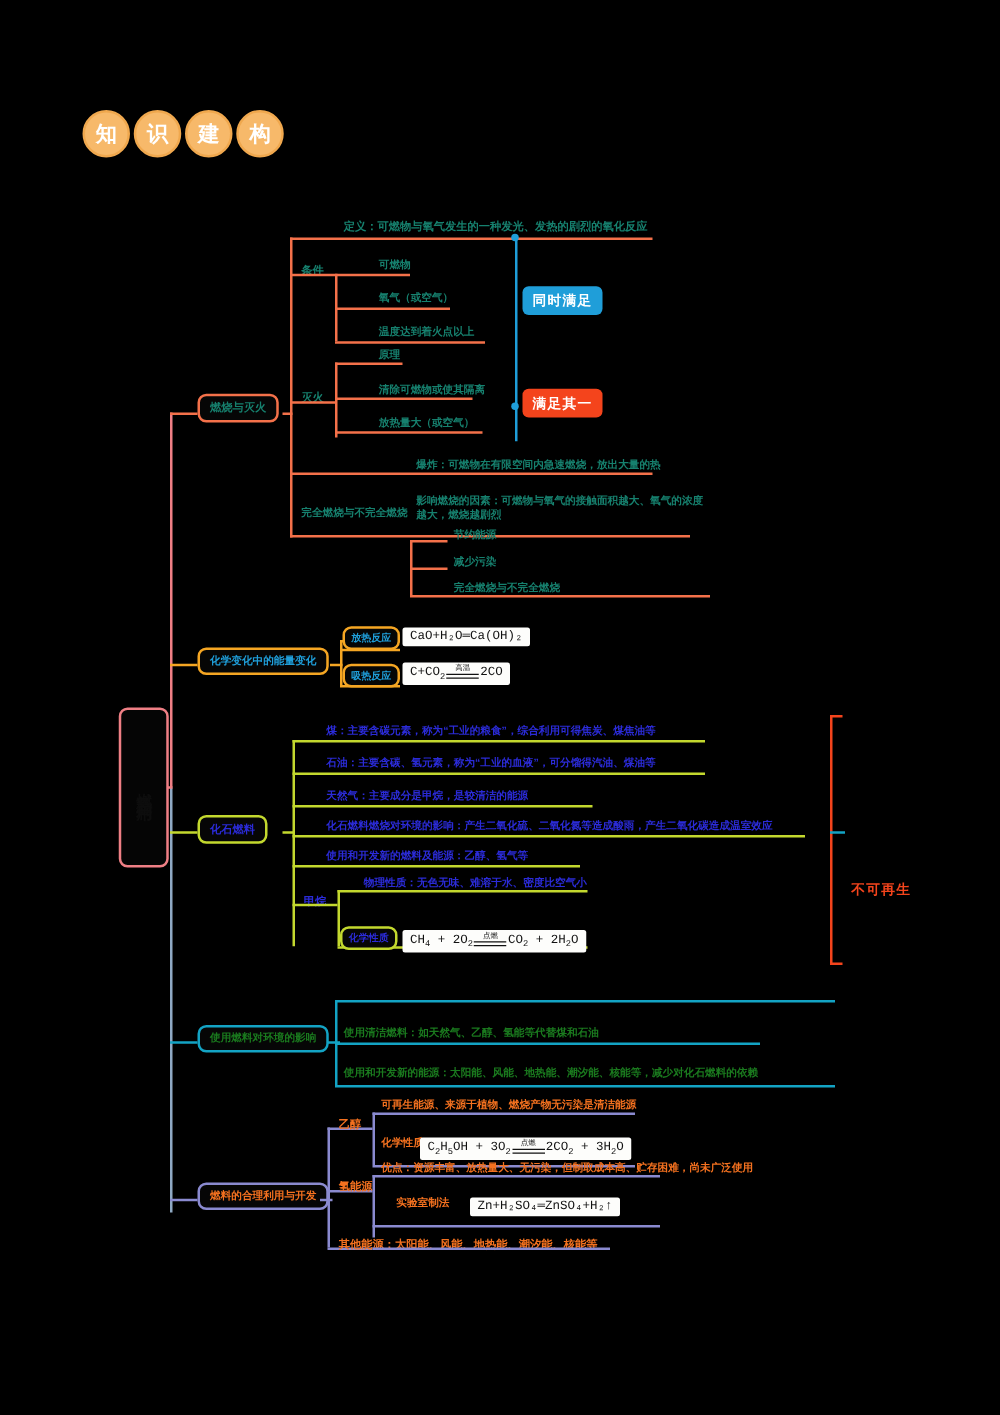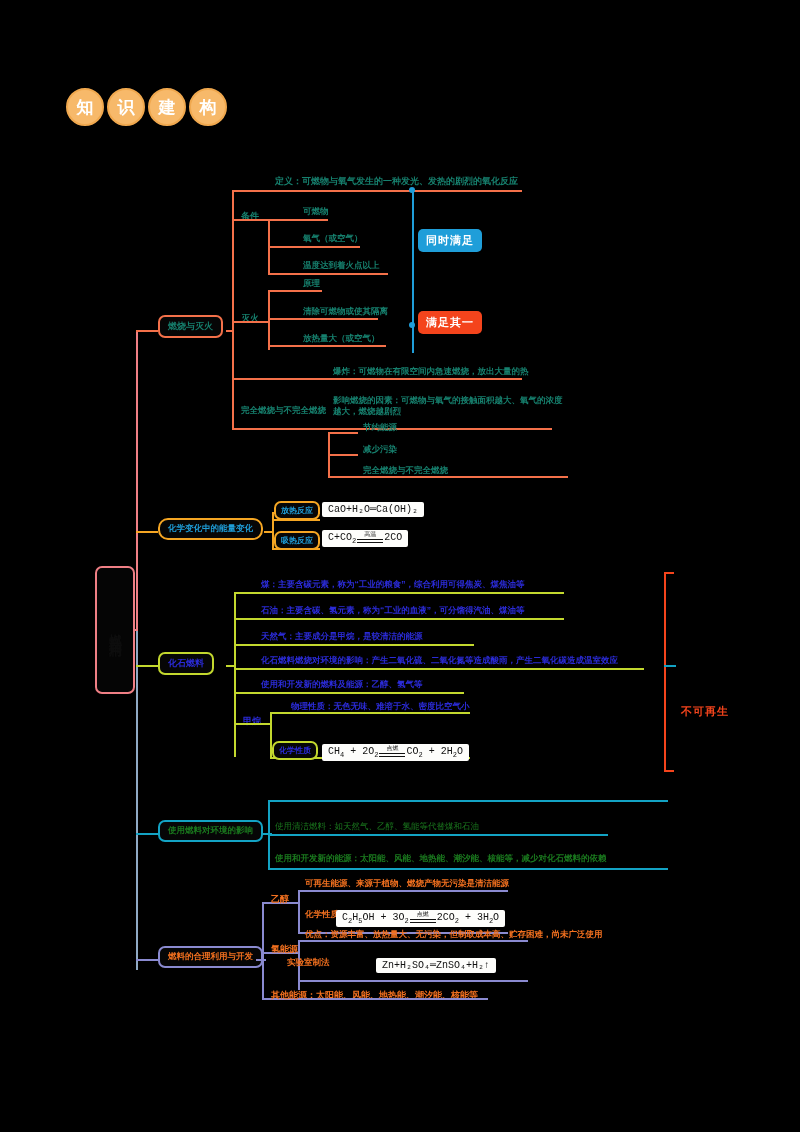--- a/index.html
+++ b/index.html
@@ -161,21 +161,21 @@
   <div class="ln lnh" style="left:328px;top:454px;width:30px;background:#f4714a;"></div>
   <div class="node plain" style="left:360px;top:443px;color:#16806e;font-size:8.5px;font-weight:bold;">
     <span>减少污染</span>
   </div>
   <div class="ln lnh" style="left:328px;top:476px;width:240px;background:#f4714a;"></div>
   <div class="node plain" style="left:360px;top:464px;color:#16806e;font-size:8.5px;font-weight:bold;">
     <span>完全燃烧与不完全燃烧</span>
   </div>
 
   <div class="node boxed" style="left:158px;top:518px;border-color:#f5a623;background:#060606;
-              color:#1f9ed9;font-size:8.5px;font-weight:bold;border-radius:10px;">
+              color:#1f9ed9;font-size:8.5px;font-weight:bold;">
     <span>化学变化中的能量变化</span>
   </div>
 
   <div class="ln lnv" style="left:272px;top:512px;height:36px;background:#f5a623;"></div>
   <div class="ln lnh" style="left:264px;top:531px;width:10px;background:#f5a623;"></div>
 
   <div class="ln lnh" style="left:272px;top:512px;width:48px;background:#f5a623;"></div>
   <div class="node boxed" style="left:274px;top:501px;border-color:#f5a623;background:#060606;
               color:#1f9ed9;font-size:8px;font-weight:bold;padding:2px 5px;justify-content:center;">
     <span>放热反应</span>
@@ -265,21 +265,21 @@
               color:#1a7a1e;font-size:8.5px;font-weight:bold;">
     <span>使用燃料对环境的影响</span>
   </div>
 
   <div class="ln lnv" style="left:268px;top:800px;height:68px;background:#13a3c4;"></div>
   <div class="ln lnh" style="left:262px;top:833px;width:10px;background:#13a3c4;"></div>
 
   <div class="ln lnh" style="left:268px;top:800px;width:400px;background:#13a3c4;"></div>
 
   <div class="ln lnh" style="left:268px;top:834px;width:340px;background:#13a3c4;"></div>
-  <div class="node plain" style="left:272px;top:820px;color:#1a7a1e;font-size:8.5px;font-weight:normal;">
+  <div class="node plain" style="left:272px;top:820px;color:#1a7a1e;font-size:8.5px;font-weight:bold;">
     <span>使用清洁燃料：如天然气、乙醇、氢能等代替煤和石油</span>
   </div>
 
   <div class="ln lnh" style="left:268px;top:868px;width:400px;background:#13a3c4;"></div>
   <div class="node plain" style="left:272px;top:852px;color:#1a7a1e;font-size:8.5px;font-weight:bold;">
     <span>使用和开发新的能源：太阳能、风能、地热能、潮汐能、核能等，减少对化石燃料的依赖</span>
   </div>
 
   <div class="node boxed" style="left:158px;top:946px;border-color:#8a8ad0;background:#060606;
               color:#f4711f;font-size:8.5px;font-weight:bold;">
@@ -316,21 +316,21 @@
     <span>氢能源</span>
   </div>
   <div class="ln lnv" style="left:298px;top:940px;height:50px;background:#8a8ad0;"></div>
 
   <div class="ln lnh" style="left:298px;top:940px;width:230px;background:#8a8ad0;"></div>
   <div class="node plain" style="left:302px;top:928px;color:#f4711f;font-size:8.5px;font-weight:bold;">
     <span>优点：资源丰富、放热量大、无污染，但制取成本高、贮存困难，尚未广泛使用</span>
   </div>
 
   <div class="ln lnh" style="left:298px;top:980px;width:230px;background:#8a8ad0;"></div>
-  <div class="node plain" style="left:284px;top:956px;color:#f4711f;font-size:8.5px;font-weight:bold;">
+  <div class="node plain" style="left:314px;top:956px;color:#f4711f;font-size:8.5px;font-weight:bold;">
     <span>实验室制法</span>
   </div>
   <div class="eq" style="position:absolute;left:376px;top:958px;">
     <span>Zn+H₂SO₄═ZnSO₄+H₂↑</span>
   </div>
 
   <div class="ln lnh" style="left:262px;top:998px;width:36px;background:#8a8ad0;"></div>
   <div class="node plain" style="left:268px;top:988px;color:#f4711f;font-size:9px;font-weight:bold;">
     <span>其他能源：太阳能、风能、地热能、潮汐能、核能等</span>
   </div>

